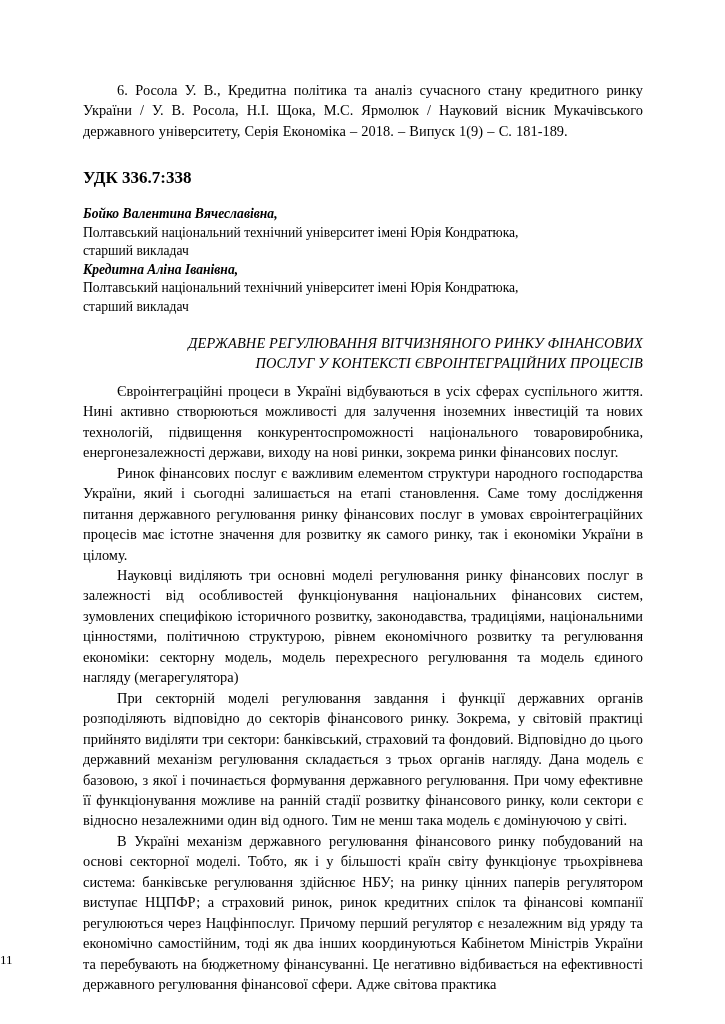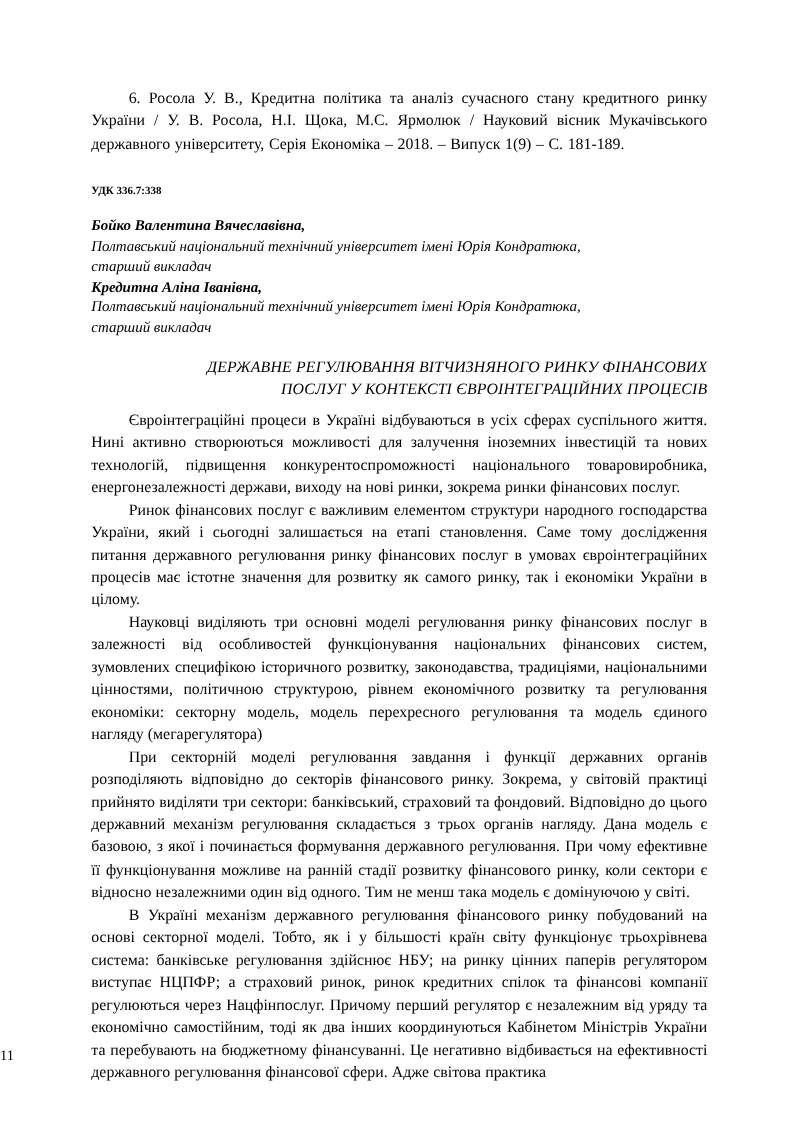--- a/index.html
+++ b/index.html
@@ -37,42 +37,40 @@
     line-height: 1.42;
     text-align: justify;
     text-indent: 34px;
     text-align-last: left;
     word-spacing: 0.6px;
   }
 
   
   .udk {
     margin-top: 26px;
-    font-size: 10px;
+    font-size: 17px;
     font-weight: bold;
     line-height: 1.3;
     text-align: left;
   }
 
   
   .authors {
     margin-top: 16px;
     text-align: left;
     font-size: 13.6px;
     line-height: 1.36;
   }
   .author-name {
     font-weight: bold;
     font-style: italic;
   }
   .author-affiliation {
-    font-style: italic;
   }
   .author-role {
-    font-style: italic;
   }
   .author-group + .author-group {
     margin-top: 0;
   }
 
   
   .doc-title {
     margin-top: 18px;
     text-align: right;
     font-size: 14.4px;

